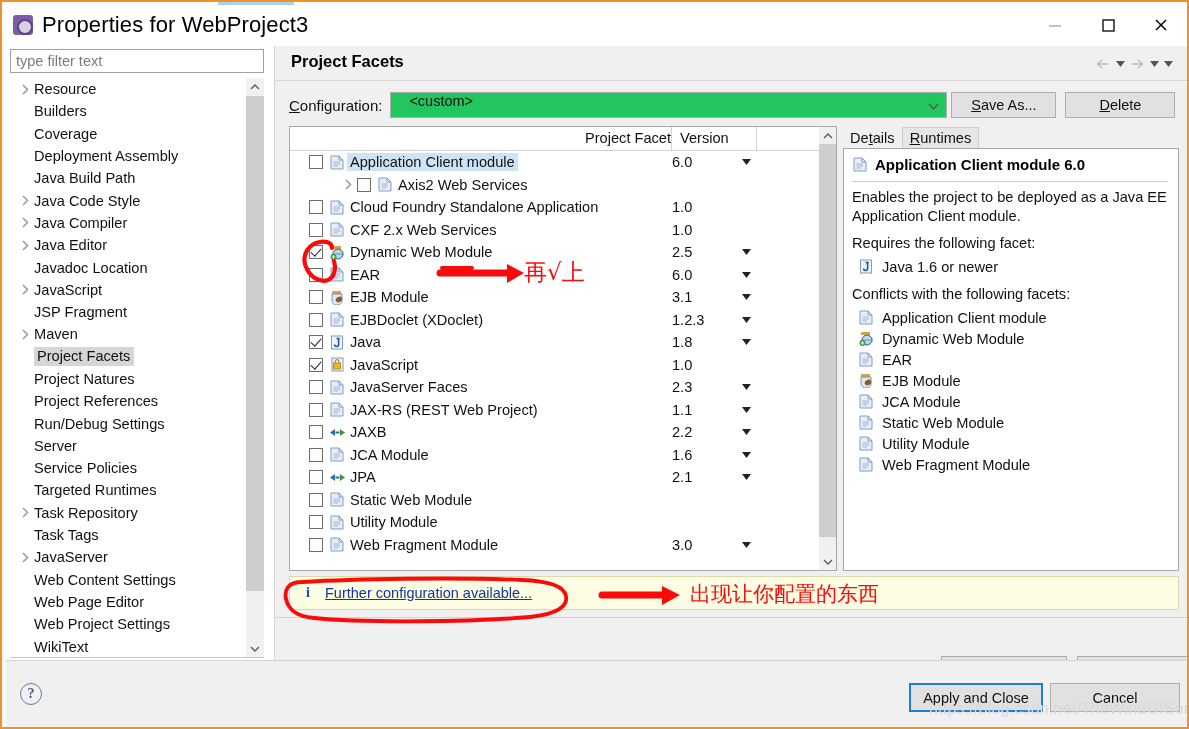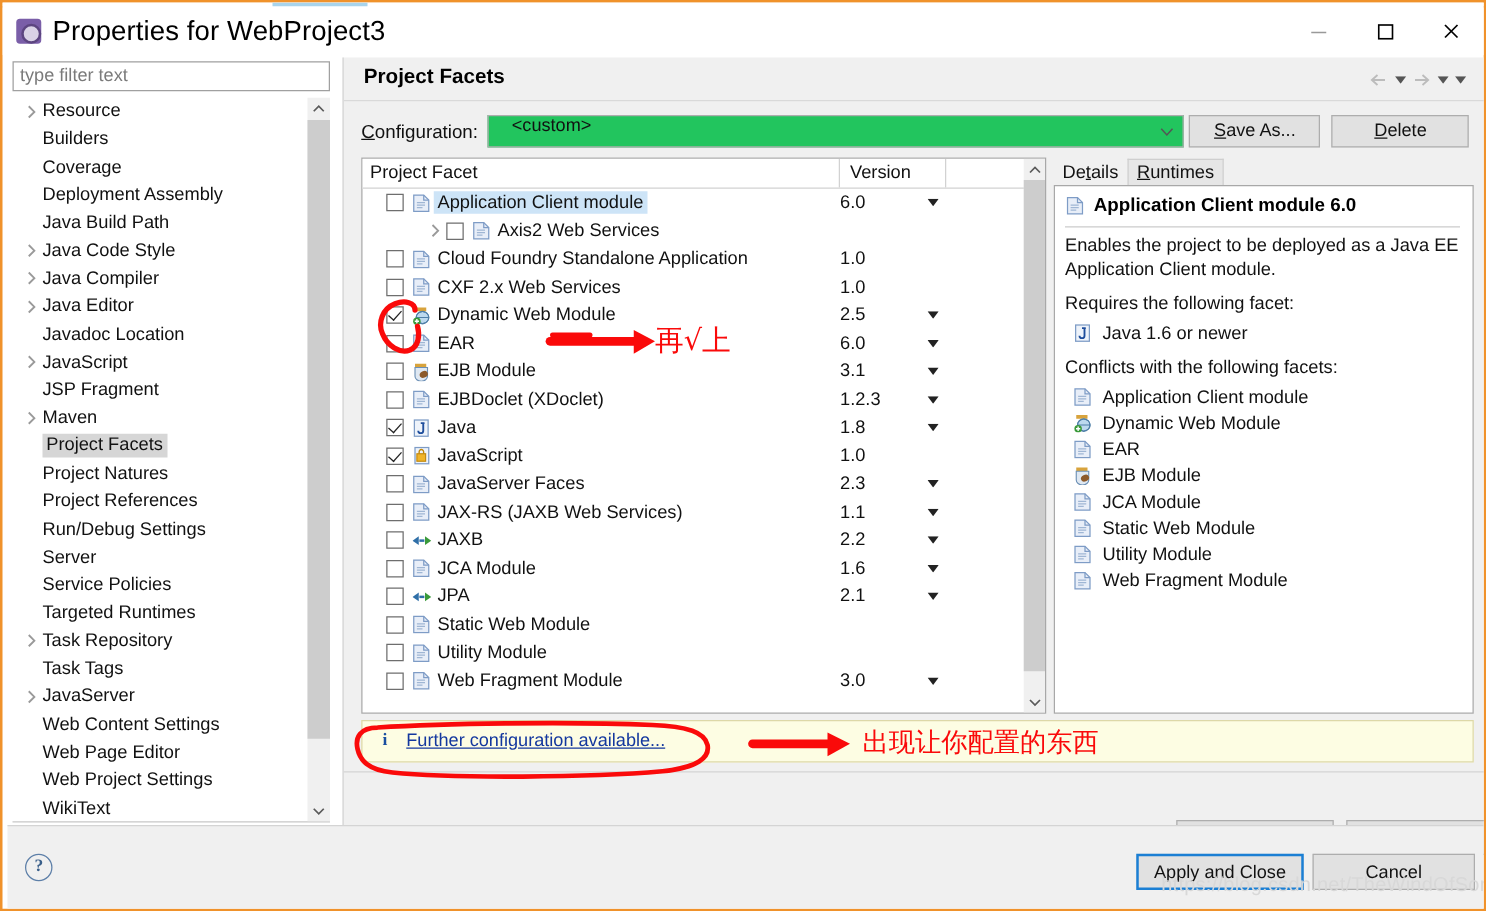--- a/index.html
+++ b/index.html
@@ -172,21 +172,21 @@
     background: #fff;
     border: 1px solid #a8a8a8;
     overflow: hidden;
   }
   .facets-head {
     display: flex; height: 24px;
     border-bottom: 1px solid #d2d2d2;
     font-size: 14.6px; color: #111;
     background: #fff;
   }
-  .facets-head .c1 { width: 382px; padding-left: 6px; line-height: 23px; border-right: 1px solid #d2d2d2; }
+  .facets-head .c1 { width: 382px; padding-left: 6px; line-height: 23px; border-right: 1px solid #d2d2d2; text-align: right; }
   .facets-head .c2 { width: 85px; padding-left: 8px; line-height: 23px; border-right: 1px solid #d2d2d2; }
   .facets-head .c3 { flex: 1; }
   .facets-body { position: relative; }
   .frow {
     display: flex; align-items: center;
     height: 22.5px;
     font-size: 14.6px; color: #111;
     white-space: nowrap;
   }
   .frow .exp {
@@ -755,21 +755,21 @@
             <span class="cbx"></span>
             <span class="ficon">
               <svg width="14" height="15" viewBox="0 0 14 15">
                 <path d="M1 1 h8 l4 4 v9 h-12 z" fill="#e8eef8" stroke="#7e9cc6" stroke-width="1"></path>
                 <path d="M9 1 v4 h4" fill="none" stroke="#7e9cc6" stroke-width="1"></path>
                 <line x1="3.5" y1="7" x2="10" y2="7" stroke="#9fb6d4"></line>
                 <line x1="3.5" y1="9" x2="10" y2="9" stroke="#9fb6d4"></line>
                 <line x1="3.5" y1="11" x2="8" y2="11" stroke="#9fb6d4"></line>
               </svg>
             </span>
-            <span class="fname">JAX-RS (JAXB Web Services)</span>
+            <span class="fname">JAX-RS (REST Web Project)</span>
             <span class="ver">1.1</span>
             <span class="vcaret"><svg width="9" height="6" viewBox="0 0 9 6">
                 <polygon points="0,0 9,0 4.5,6" fill="#222"></polygon>
               </svg></span>
           </div>
           <div class="frow" style="position: relative;">
             <span class="exp"></span>
             <span class="cbx"></span>
             <span class="ficon">
               <svg width="15" height="13" viewBox="0 0 15 13">

